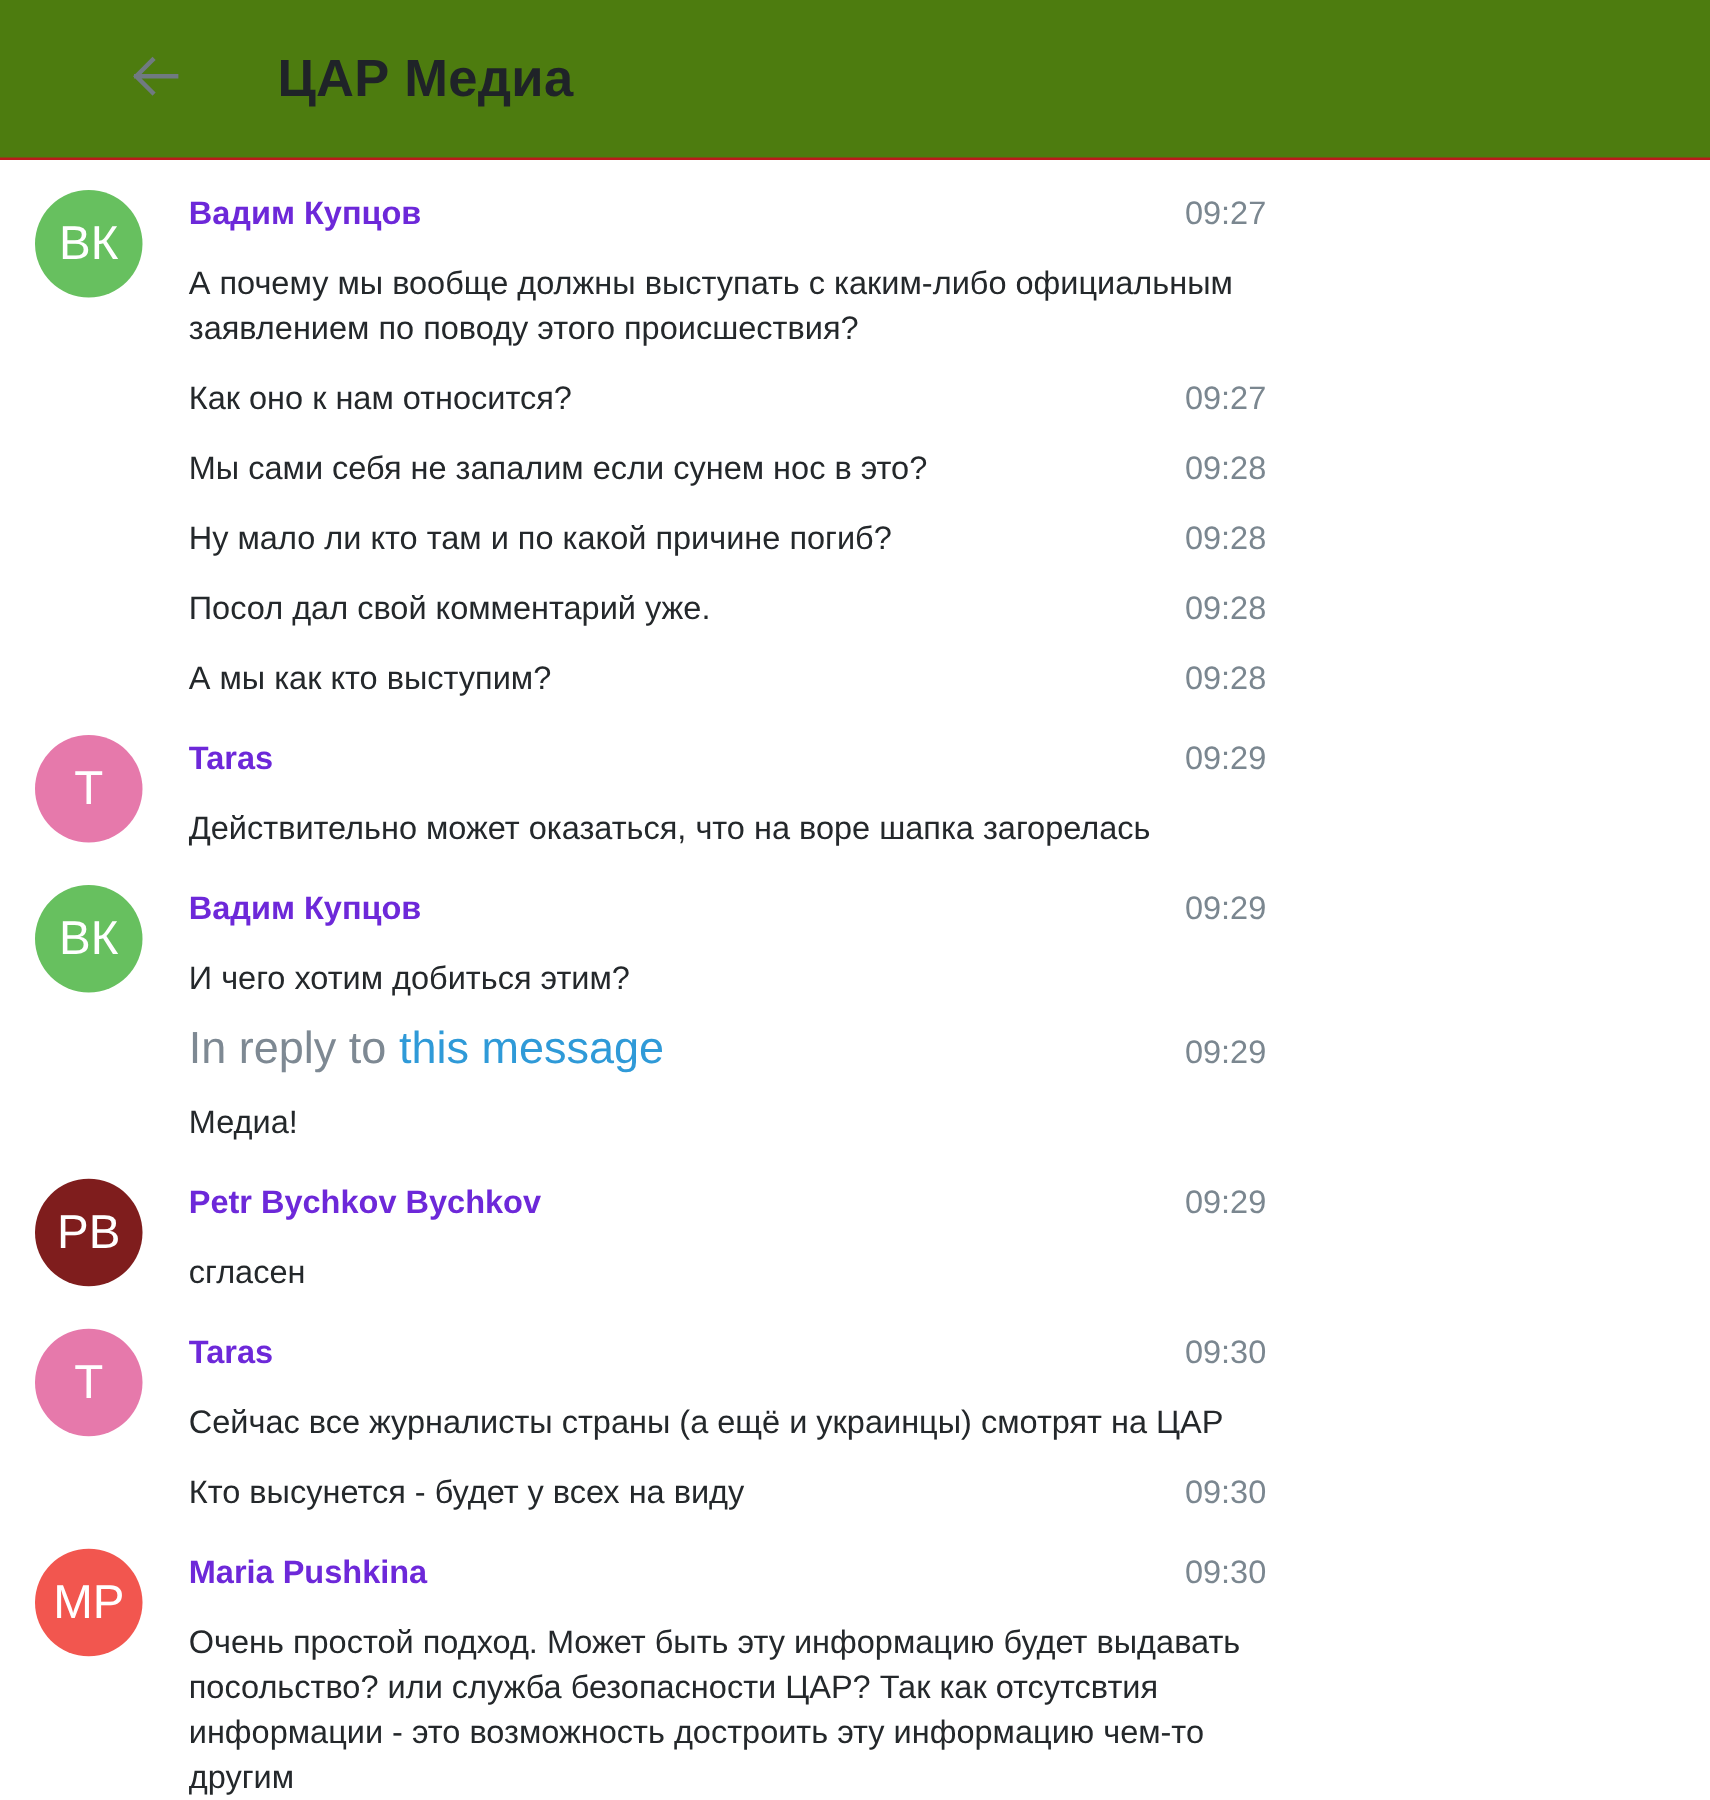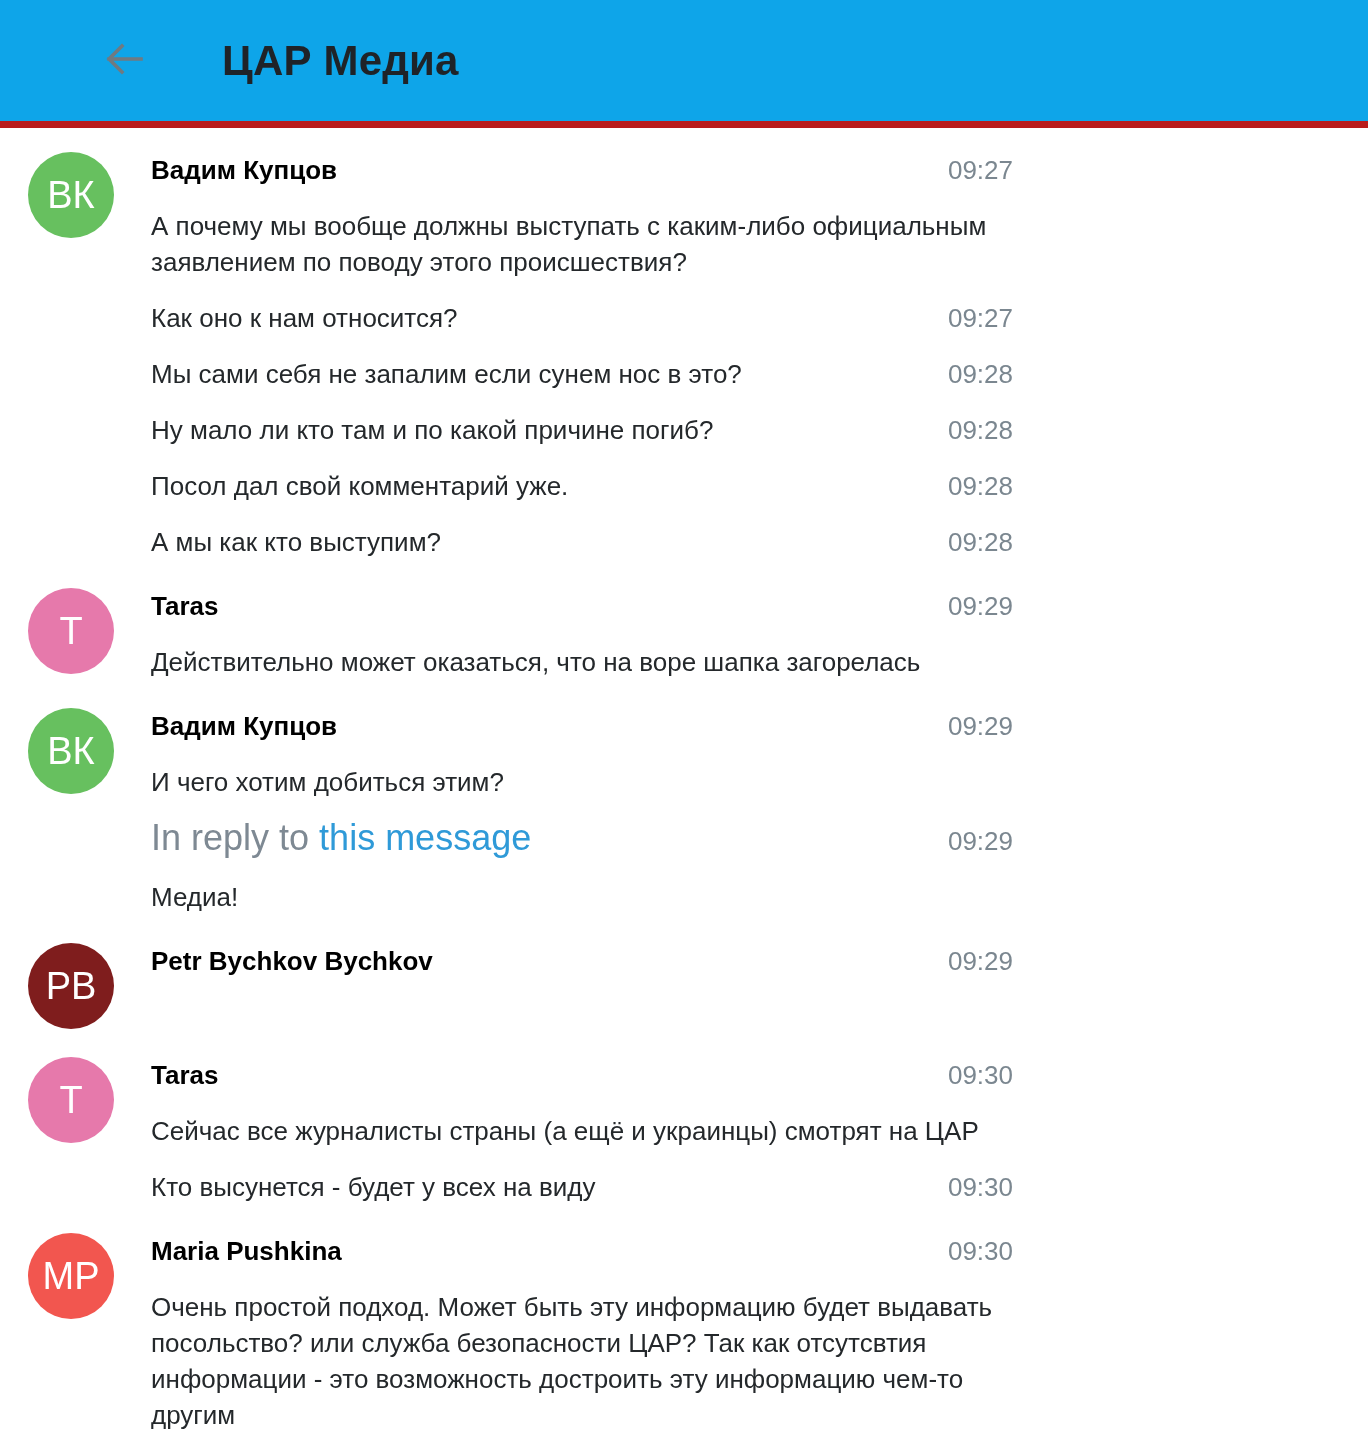--- a/index.html
+++ b/index.html
@@ -7,22 +7,22 @@
   body {
     background: #ffffff;
     font-family: "Liberation Sans", "DejaVu Sans", sans-serif;
     color: #24282b;
     overflow: hidden;
   }
   .header {
     height: 128px;
     display: flex;
     align-items: center;
-    border-bottom: 7px solid #b91c1c;
-    background: #0ea5e9;
+    border-bottom: 2px solid #b91c1c;
+    background: #4d7c0f;
   }
   .back-button {
     margin-left: 102px;
     width: 44px;
     height: 44px;
     display: flex;
     align-items: center;
     justify-content: center;
     cursor: pointer;
     flex: 0 0 auto;
@@ -65,21 +65,21 @@
     display: flex;
     align-items: baseline;
     justify-content: space-between;
     margin-bottom: 20px;
   }
   .row:last-child { margin-bottom: 0; gap: 46px; }
   .name {
     font-size: 26px;
     line-height: 36px;
     font-weight: 700;
-    color: #000000;
+    color: #6d28d9;
     cursor: pointer;
   }
   .text {
     font-size: 26px;
     line-height: 36px;
     color: #24282b;
     font-weight: 400;
   }
   .time {
     font-size: 26px;
@@ -193,20 +193,23 @@
 
   <section class="group">
     <div class="avatar" style="background-color: #7f1d1d;">
       <span>PB</span>
     </div>
     <div class="content">
       <div class="row">
         <span class="name">Petr Bychkov Bychkov</span>
         <span class="time">09:29</span>
       </div>
+      <div class="row">
+        <p class="text">сгласен</p>
+      </div>
     </div>
   </section>
 
   <section class="group">
     <div class="avatar" style="background-color: rgb(230, 121, 171);">
       <span>T</span>
     </div>
     <div class="content">
       <div class="row">
         <span class="name">Taras</span>

